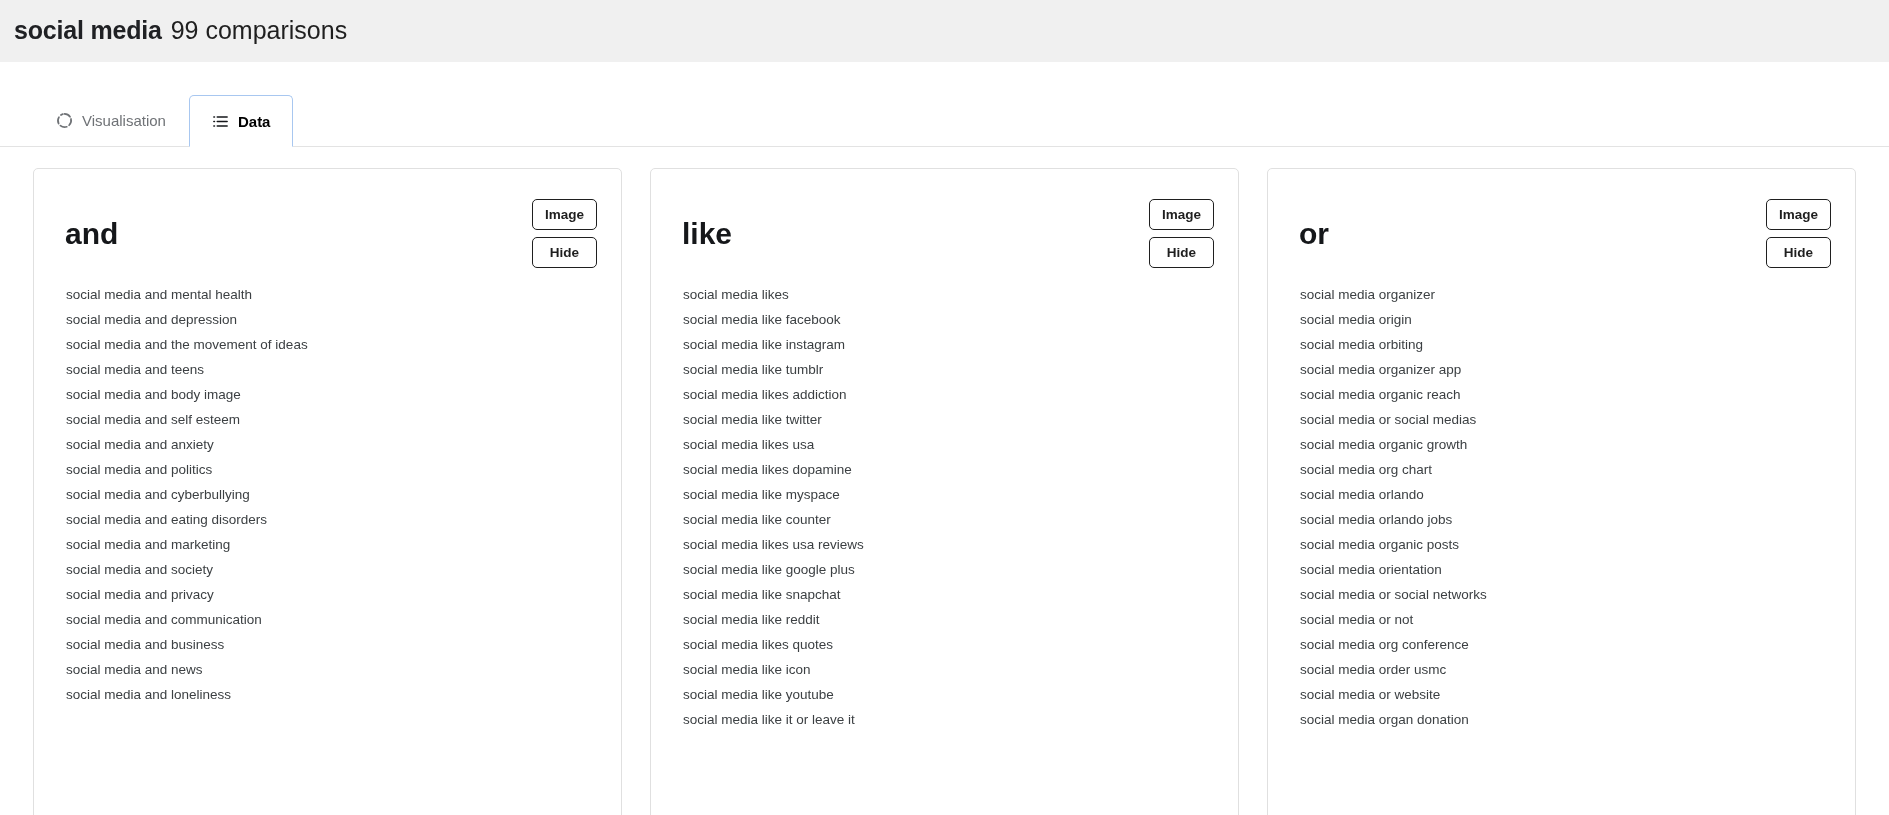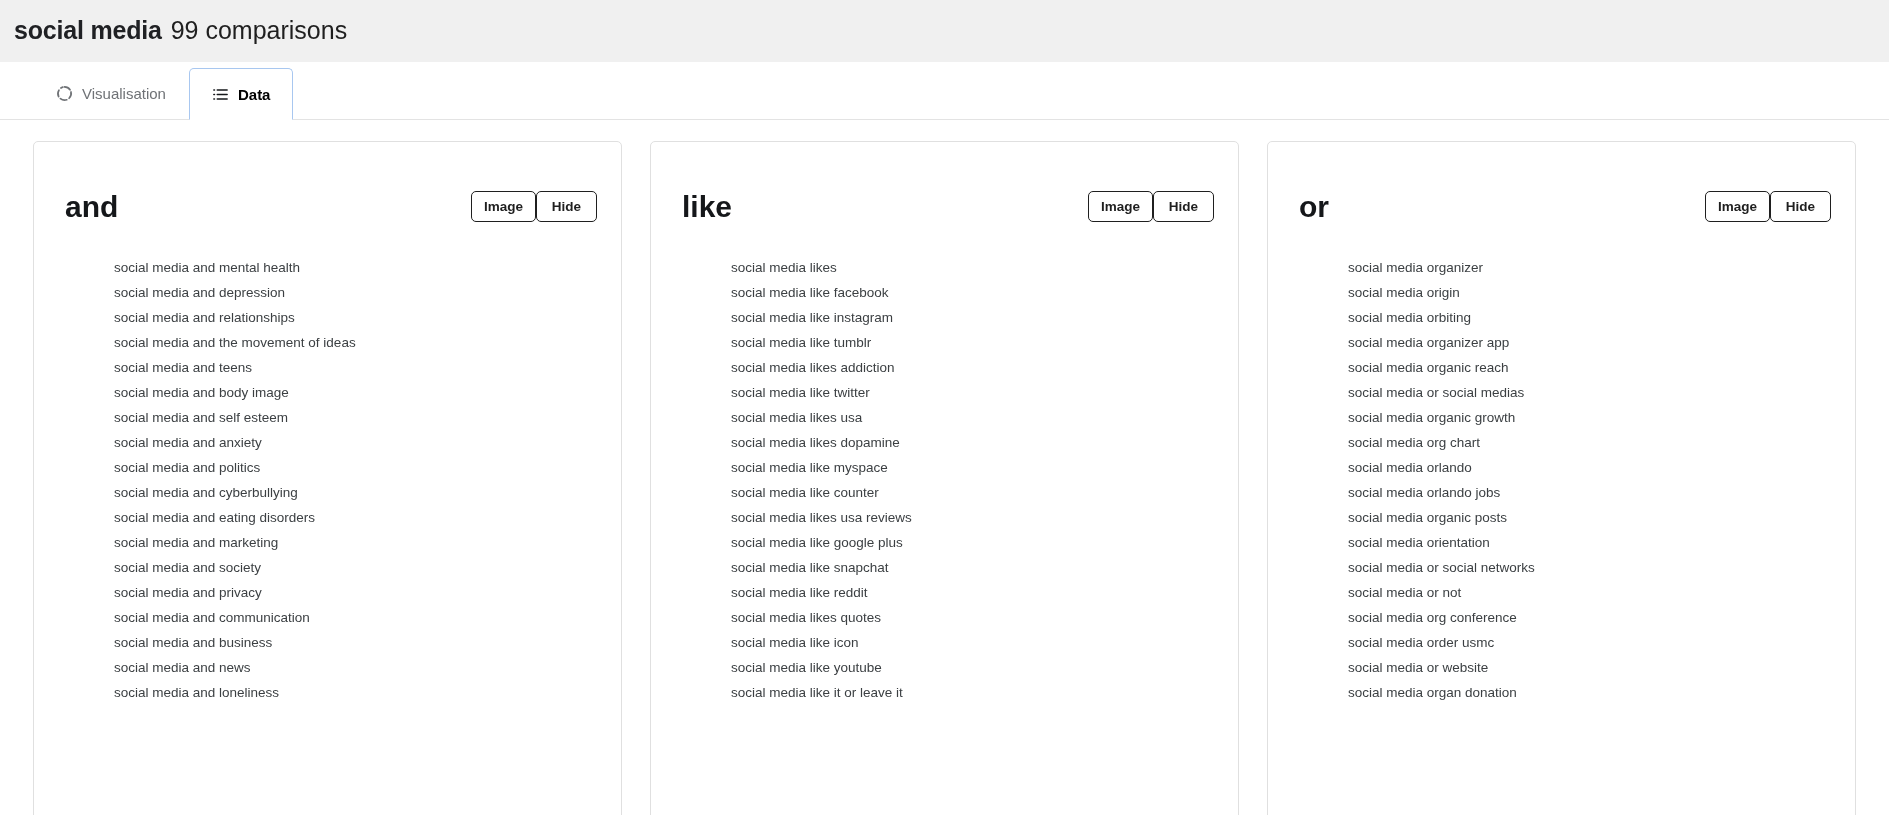--- a/index.html
+++ b/index.html
@@ -35,21 +35,21 @@
   }
   .header-count {
     font-weight: 400;
     margin-left: 9px;
     color: #1f1f1f;
   }
 
   
   .tab-bar {
     position: relative;
-    height: 58px;
+    height: 85px;
     background: #ffffff;
     display: flex;
     align-items: flex-end;
     padding-left: 33px;
     border-bottom: 1px solid #e3e3e3;
   }
   .tab {
     height: 52px;
     display: flex;
     align-items: center;
@@ -110,20 +110,22 @@
     height: 92px;
   }
   .card-title {
     font-size: 30px;
     font-weight: 700;
     color: #15171a;
     line-height: 1;
   }
   .card-actions {
     display: flex;
+    gap: 7px;
+    flex-direction: column;
   }
   .btn {
     min-width: 61px;
     height: 31px;
     padding: 0 12px;
     font-size: 13.5px;
     font-weight: 700;
     color: #1f1f1f;
     background: #ffffff;
     border: 1px solid #1f1f1f;
@@ -145,21 +147,20 @@
     color: #3c4043;
     line-height: 1;
     padding: 0 0 0 0;
     margin-bottom: 0;
     height: 25px;
     display: flex;
     align-items: center;
     white-space: nowrap;
     overflow: hidden;
     cursor: pointer;
-    margin-left: 48px;
   }
 </style>
 </head>
 <body>
 
 <div class="app-header">
   <div class="header-title">
     <span class="header-term">social media</span><span class="header-count">99 comparisons</span>
   </div>
 </div>
@@ -199,21 +200,20 @@
     <div class="card-head">
       <div class="card-title">and</div>
       <div class="card-actions">
         <button class="btn">Image</button>
         <button class="btn">Hide</button>
       </div>
     </div>
     <ul class="card-list">
       <li>social media and mental health</li>
       <li>social media and depression</li>
-      <li>social media and relationships</li>
       <li>social media and the movement of ideas</li>
       <li>social media and teens</li>
       <li>social media and body image</li>
       <li>social media and self esteem</li>
       <li>social media and anxiety</li>
       <li>social media and politics</li>
       <li>social media and cyberbullying</li>
       <li>social media and eating disorders</li>
       <li>social media and marketing</li>
       <li>social media and society</li>

